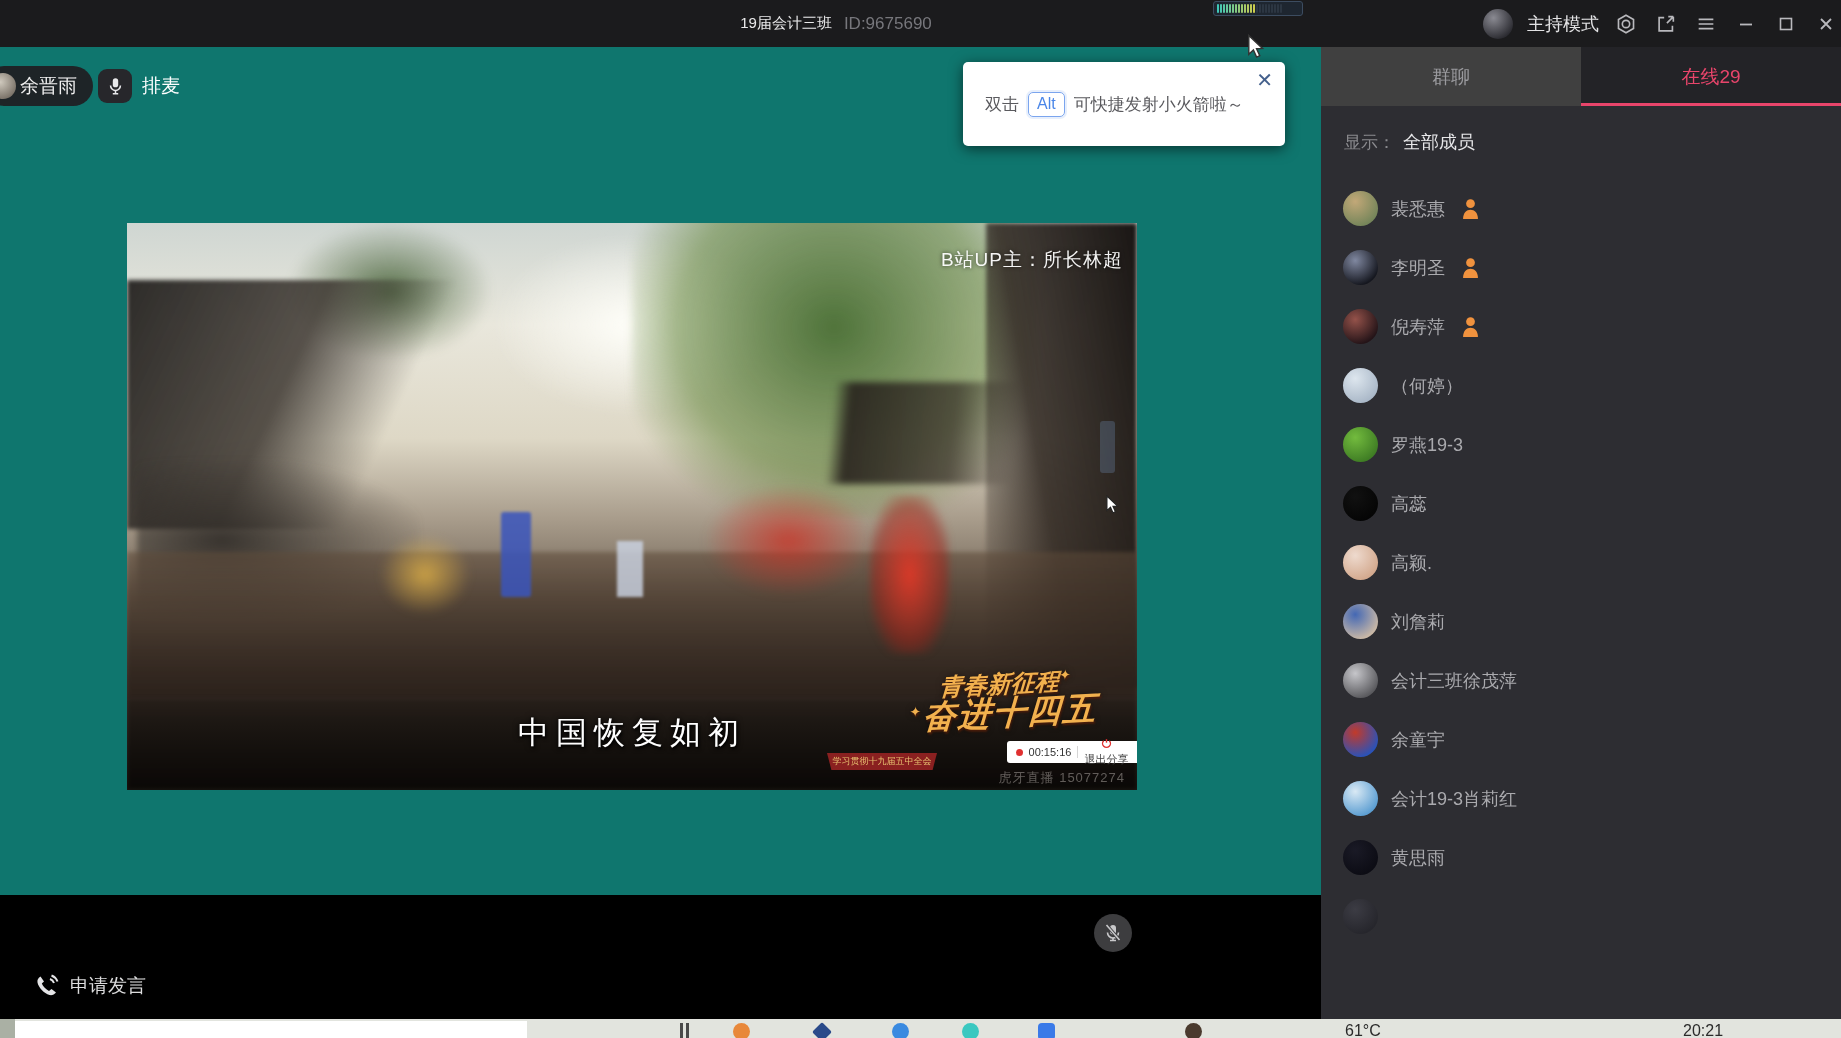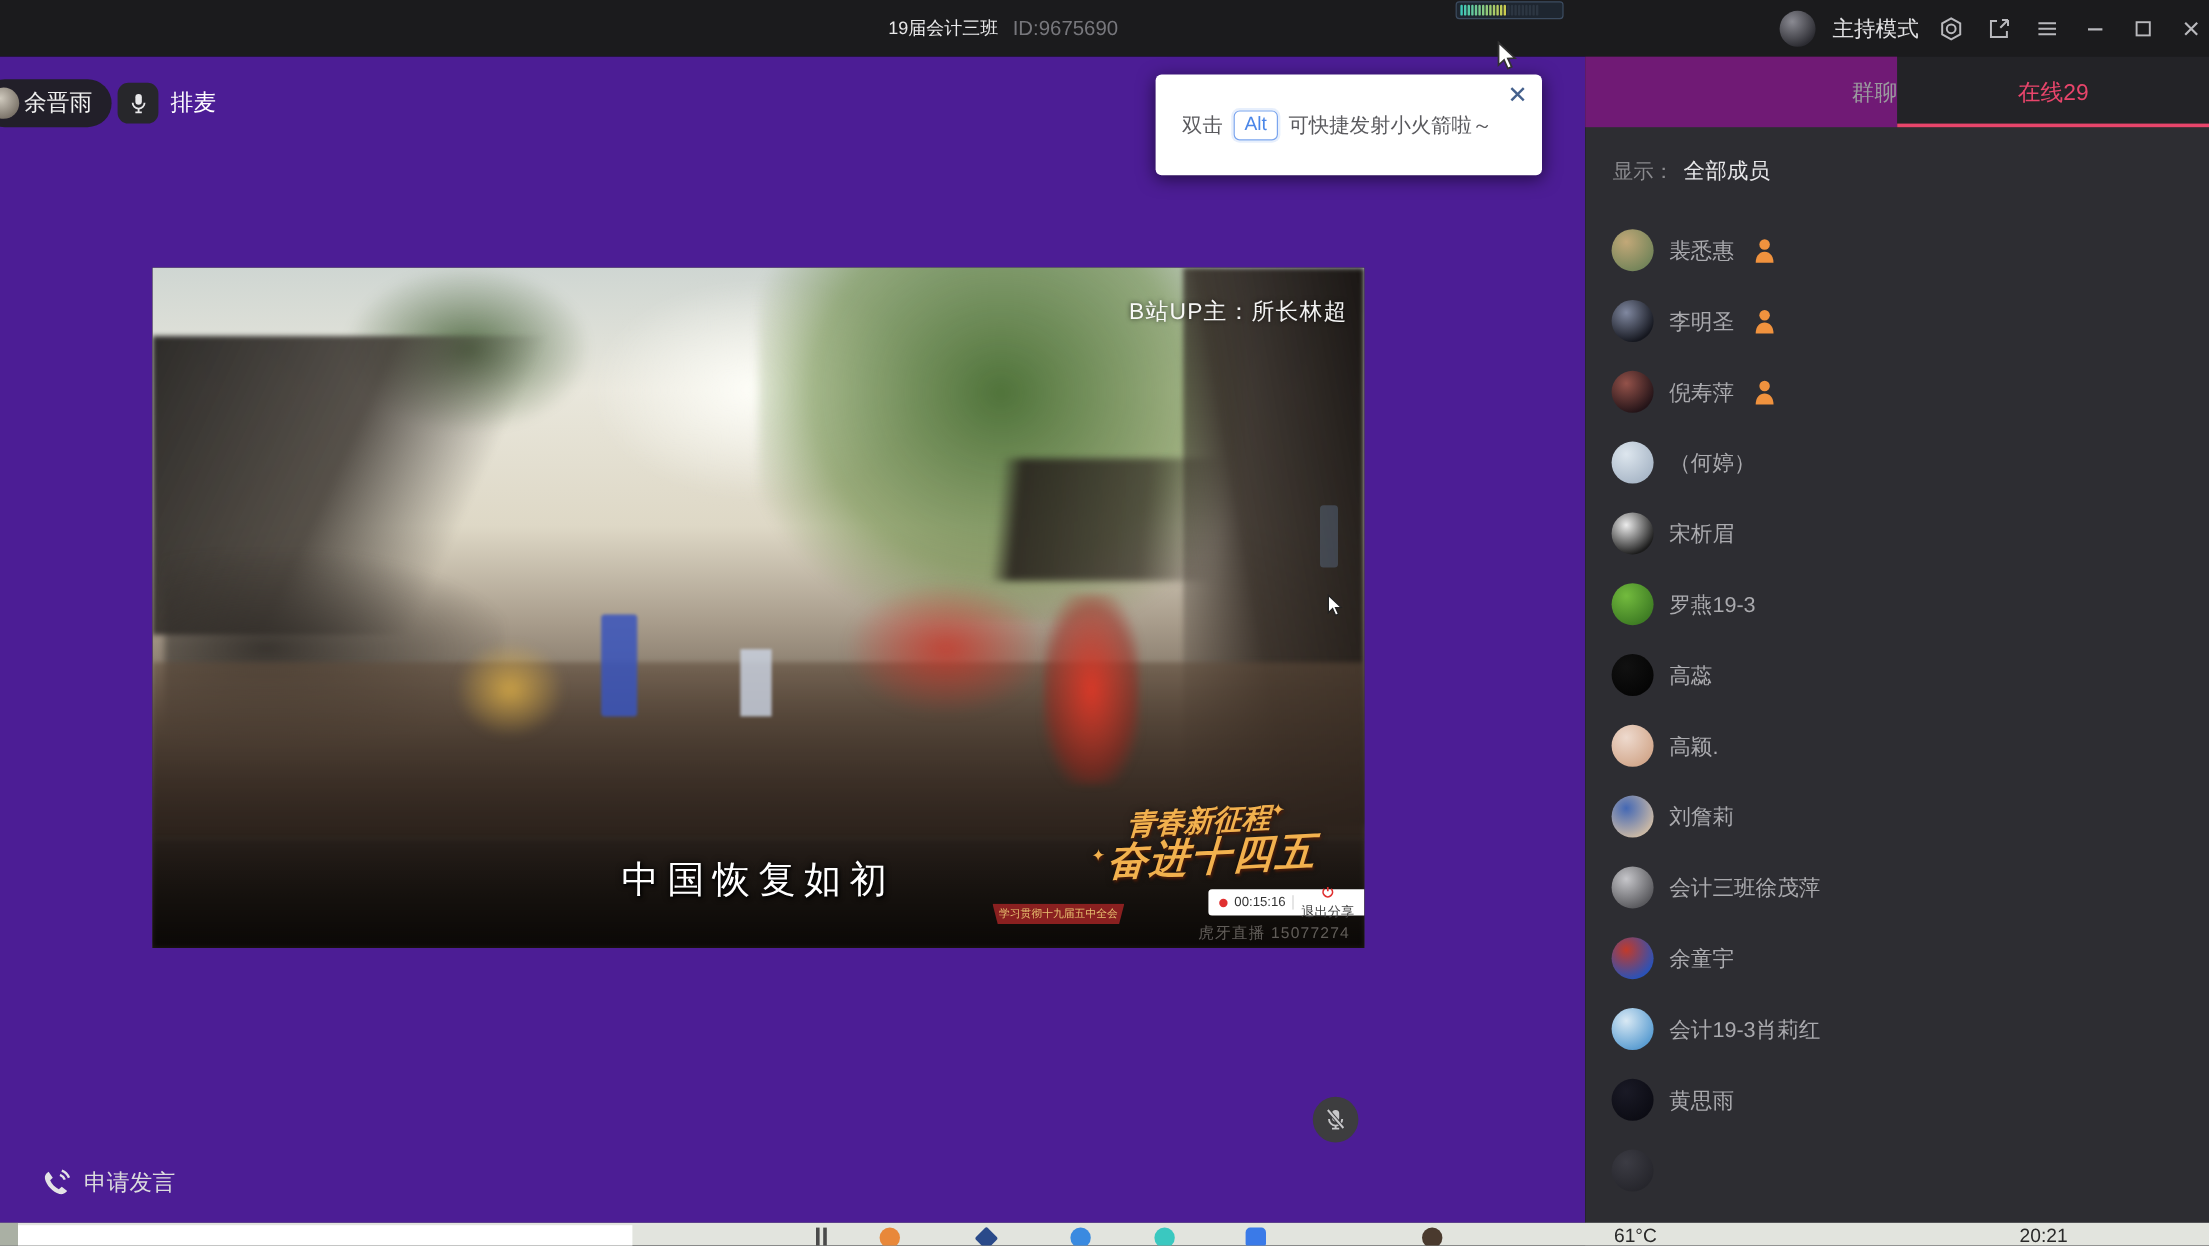--- a/index.html
+++ b/index.html
@@ -17,21 +17,21 @@
     border:1px solid #3c4c60; border-radius:3px; display:flex; align-items:center; gap:1px; padding:2px 3px; }
   .meter .seg { width:2px; height:9px; background:#2c3642; border-radius:1px; flex:0 0 auto; }
   .tb-right { position:absolute; right:0; top:0; height:47px; display:flex; align-items:center; gap:14px; padding-right:2px; }
   .host-avatar { width:30px; height:30px; border-radius:50%;
     background:radial-gradient(circle at 35% 30%, #8a8a92, #2c2c32 75%); }
   .host-mode { color:#e2e2e4; font-size:18px; }
   .tb-btn { width:26px; height:26px; display:flex; align-items:center; justify-content:center; color:#b9b9bd; }
   .tb-btn svg { display:block; }
 
   
-  .stage { position:absolute; left:0; top:47px; width:1321px; height:972px; background:#4c1d95; }
+  .stage { position:absolute; left:0; top:47px; width:1321px; height:848px; background:#0f766e; }
   .speaker-badge { position:absolute; left:-16px; top:19px; height:40px; padding:0 16px 0 36px;
     background:rgba(32,32,35,.95); border-radius:20px; display:flex; align-items:center; }
   .speaker-badge .mini-avatar { position:absolute; left:6px; top:7px; width:26px; height:26px; border-radius:50%;
     background:radial-gradient(circle at 40% 35%, #cfc9bd, #7a7268 75%); }
   .speaker-name { color:#f0f0f0; font-size:19px; }
   .queue-btn { position:absolute; left:98px; top:22px; display:flex; align-items:center; gap:10px; }
   .queue-mic { width:34px; height:34px; border-radius:9px; background:#27272b; display:flex; align-items:center; justify-content:center; }
   .queue-label { color:#fff; font-size:19px; }
 
   
@@ -88,21 +88,21 @@
   .tooltip .t-text { color:#5a5a5e; font-size:17px; }
   .tooltip .t-key { color:#4a86e8; border:1px solid #7ba5ee; border-radius:5px; padding:2px 8px 3px;
     font-size:16px; box-shadow:0 0 0 2px rgba(122,165,238,.18); }
   .tooltip .t-close { position:absolute; right:12px; top:8px; color:#44608c; font-size:20px; line-height:1; cursor:default; }
   .cursor { position:absolute; z-index:50; }
 
   
   .sidebar { position:absolute; left:1321px; top:47px; width:520px; height:991px; background:#2d2d32; }
   .tabs { position:absolute; left:0; top:0; width:520px; height:59px; display:flex; }
   .tab { width:50%; height:59px; display:flex; align-items:center; justify-content:center; font-size:19px; position:relative; }
-  .tab-chat { background:#701a75; color:#9a9a9e;justify-content:flex-end; }
+  .tab-chat { background:#404040; color:#9a9a9e; }
   .tab-online { background:#232327; color:#e8456b; }
   .tab-online .under { position:absolute; left:0; bottom:0; width:100%; height:3px; background:#e8456b; }
   .filter-row { position:absolute; left:23px; top:83px; display:flex; align-items:flex-end; gap:8px; }
   .filter-label { color:#8a8a8e; font-size:17px; }
   .filter-value { color:#e8e8ea; font-size:18px; }
   .member-list { position:absolute; left:0; top:132px; width:520px; }
   .member-row { height:59px; display:flex; align-items:center; padding-left:22px; gap:13px; }
   .member-row .avatar { width:35px; height:35px; border-radius:50%; flex:0 0 auto; }
   .member-name { color:#aaaaae; font-size:18px; }
   .member-badge { margin-left:2px; }
@@ -327,25 +327,20 @@
       <path d="M3.5 25 C3.5 18 7.5 14.5 12 14.5 C16.5 14.5 20.5 18 20.5 25 Z" fill="#f0923e"></path>
     </svg>
   </div>
 
   <div class="member-row">
     <span class="avatar" style="background: radial-gradient(circle at 35% 30%, rgb(221, 230, 238), rgb(170, 184, 200) 75%);"></span>
     <span class="member-name">（何婷）</span>
 
   </div>
 
-  <div class="member-row">
-    <span class="avatar" style="background: radial-gradient(circle at 35% 30%, rgb(236, 236, 236), rgb(28, 28, 28) 75%);"></span>
-    <span class="member-name">宋析眉</span>
-
-  </div>
 
   <div class="member-row">
     <span class="avatar" style="background: radial-gradient(circle at 35% 30%, rgb(115, 187, 62), rgb(63, 125, 36) 75%);"></span>
     <span class="member-name">罗燕19-3</span>
 
   </div>
 
   <div class="member-row">
     <span class="avatar" style="background: radial-gradient(circle at 35% 30%, rgb(17, 17, 17), rgb(5, 5, 5) 75%);"></span>
     <span class="member-name">高蕊</span>

